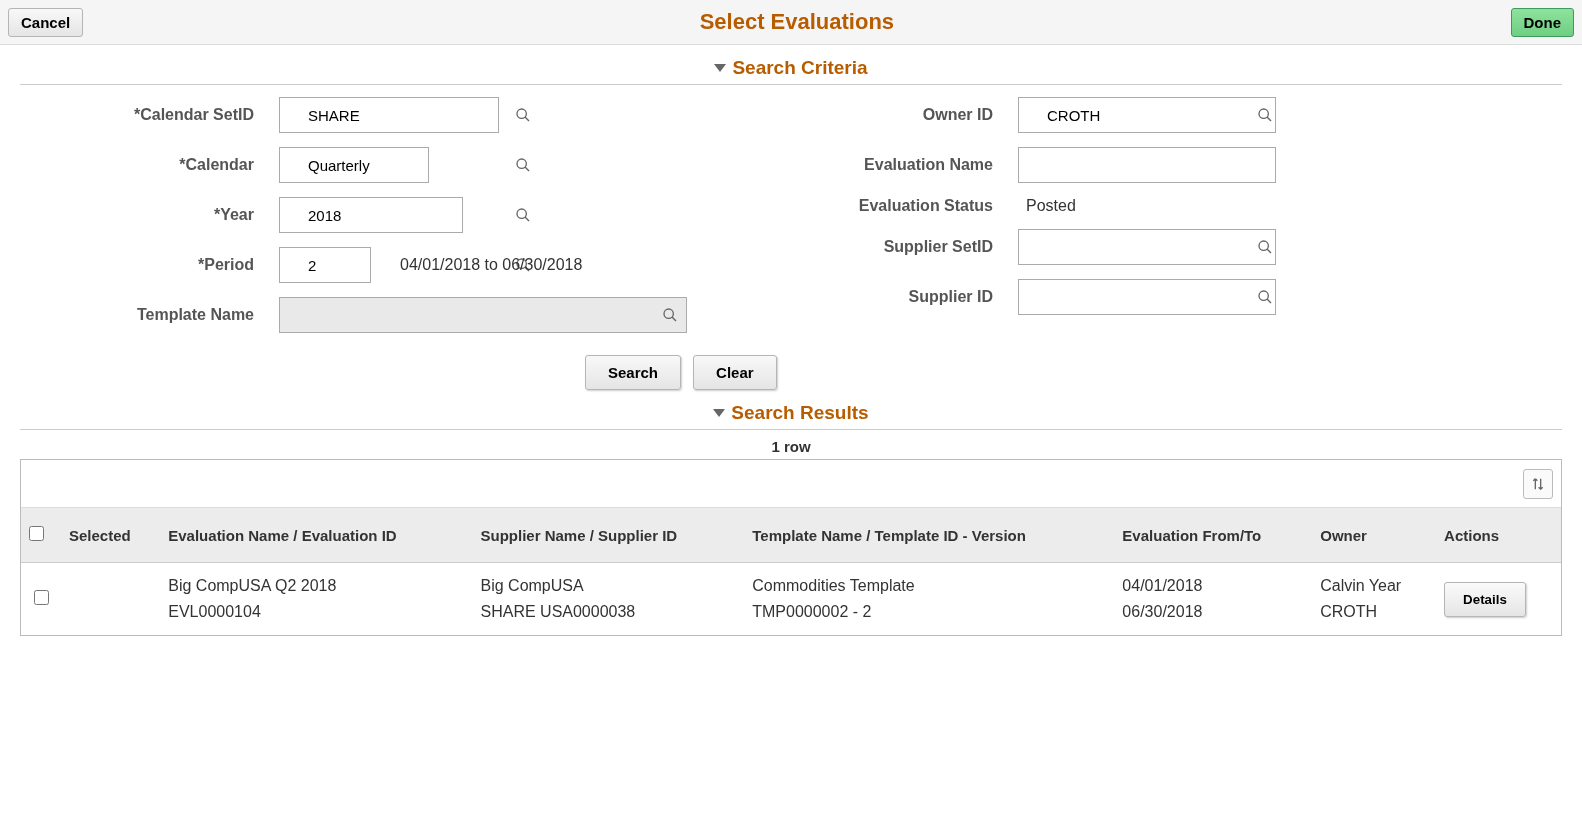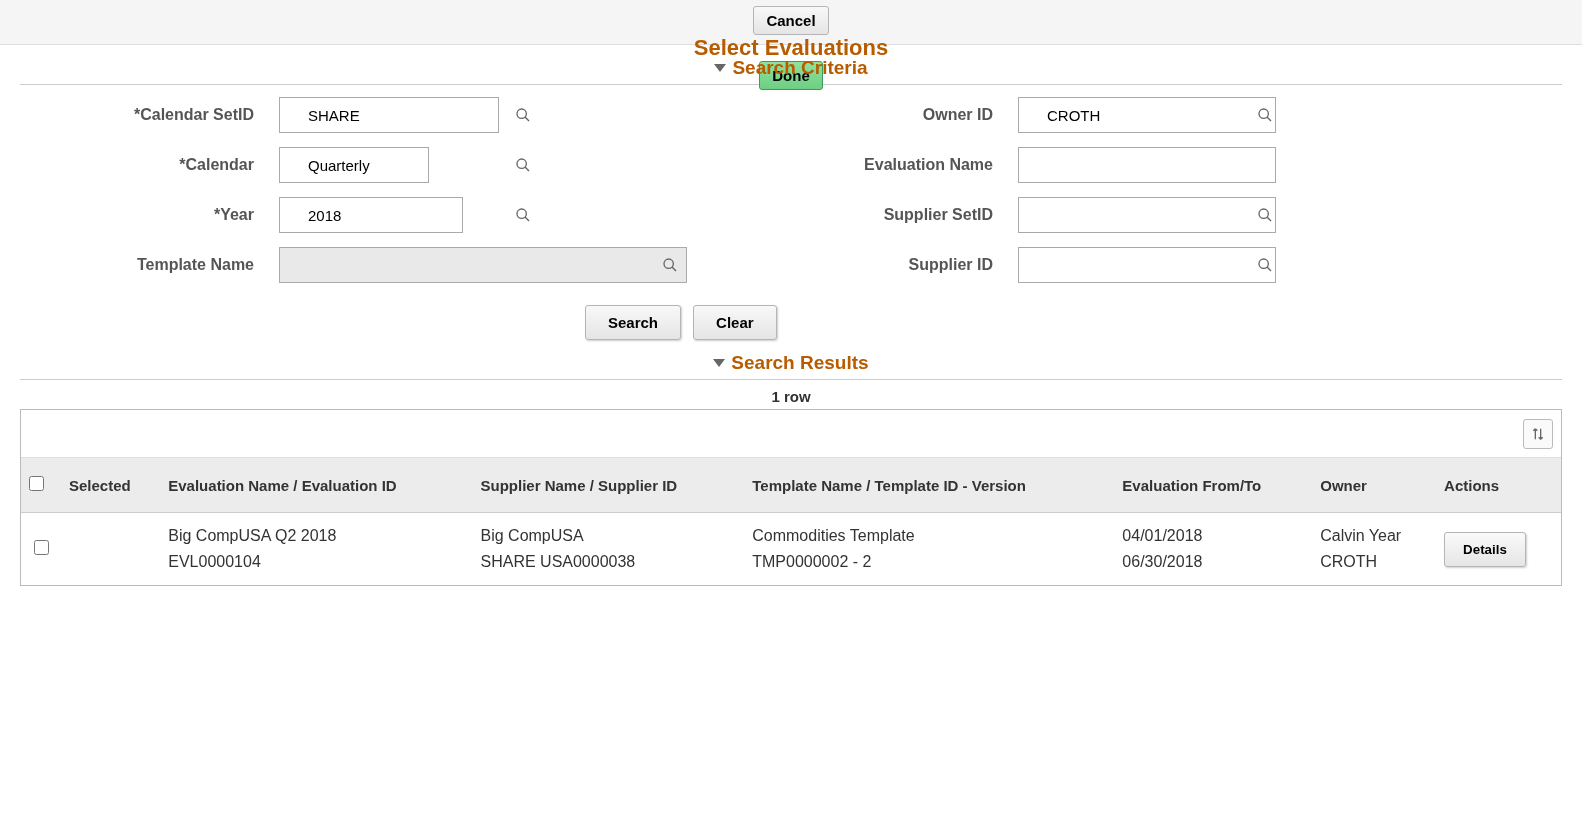--- a/index.html
+++ b/index.html
@@ -13,21 +13,20 @@
 
     
     .header-bar {
       display: flex;
       align-items: center;
       justify-content: space-between;
       background: #f5f5f5;
       border-bottom: 1px solid #ddd;
       padding: 6px 8px;
       height: 45px;
-      flex-direction: column;
     }
     .btn {
       background: linear-gradient(#f8f8f8, #e5e5e5);
       border: 1px solid #b5b5b5;
       border-radius: 3px;
       padding: 5px 12px;
       font-weight: bold;
       font-size: 15px;
       cursor: pointer;
       color: #000;
@@ -239,20 +238,33 @@
           <input value="2018" style="">
           <div class="lookup-icon">
             <svg viewBox="0 0 24 24">
                 <circle cx="10" cy="10" r="7"></circle>
                 <line x1="21" y1="21" x2="15" y2="15"></line>
               </svg>
           </div>
         </div>
       </div>
 
+      <div class="form-row">
+        <div class="form-label">*Period</div>
+        <div class="lookup" style="width:92px">
+          <input value="2" style="">
+          <div class="lookup-icon">
+            <svg viewBox="0 0 24 24">
+                <circle cx="10" cy="10" r="7"></circle>
+                <line x1="21" y1="21" x2="15" y2="15"></line>
+              </svg>
+          </div>
+        </div>
+        <span class="period-range">04/01/2018  to 06/30/2018</span>
+      </div>
 
       <div class="form-row">
         <div class="form-label">Template Name</div>
         <div class="lookup disabled" style="width:408px">
           <input disabled="" value="" style="">
           <div class="lookup-icon">
             <svg viewBox="0 0 24 24">
                 <circle cx="10" cy="10" r="7"></circle>
                 <line x1="21" y1="21" x2="15" y2="15"></line>
               </svg>
@@ -277,20 +289,24 @@
         </div>
       </div>
 
       <div class="form-row">
         <div class="form-label" style="width:200px">Evaluation Name</div>
         <div class="lookup" style="width:258px">
           <input value="" style="">
         </div>
       </div>
 
+      <div class="form-row">
+        <div class="form-label" style="width:200px">Evaluation Status</div>
+        <span class="static-val">Posted</span>
+      </div>
 
       <div class="form-row">
         <div class="form-label" style="width:200px">Supplier SetID</div>
         <div class="lookup" style="width:258px">
           <input value="" style="">
           <div class="lookup-icon">
             <svg viewBox="0 0 24 24">
                 <circle cx="10" cy="10" r="7"></circle>
                 <line x1="21" y1="21" x2="15" y2="15"></line>
               </svg>

